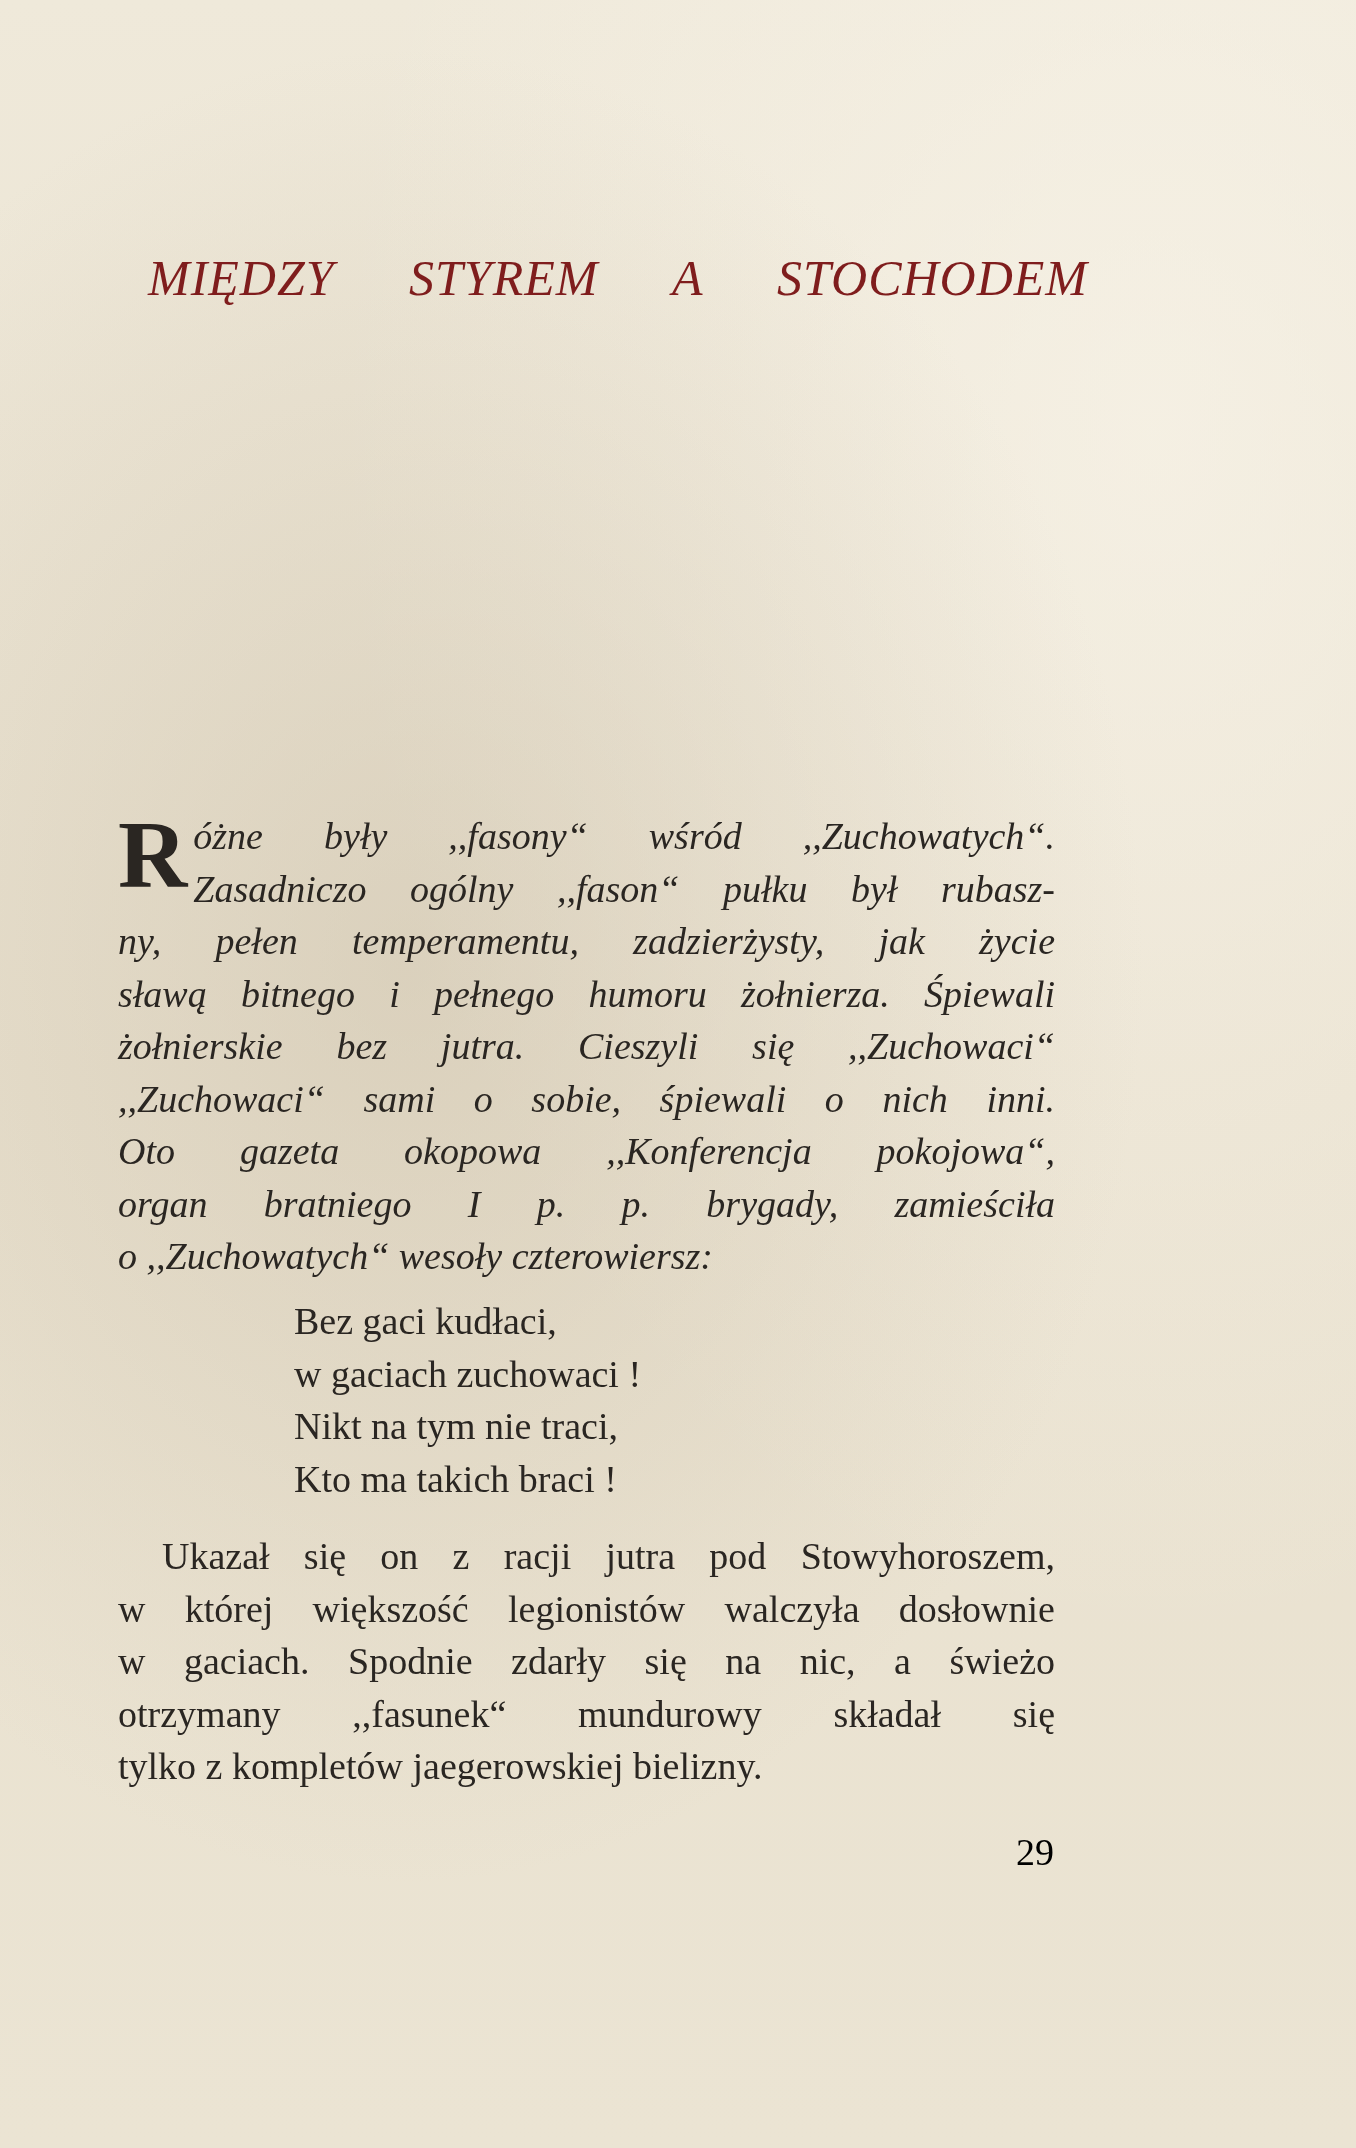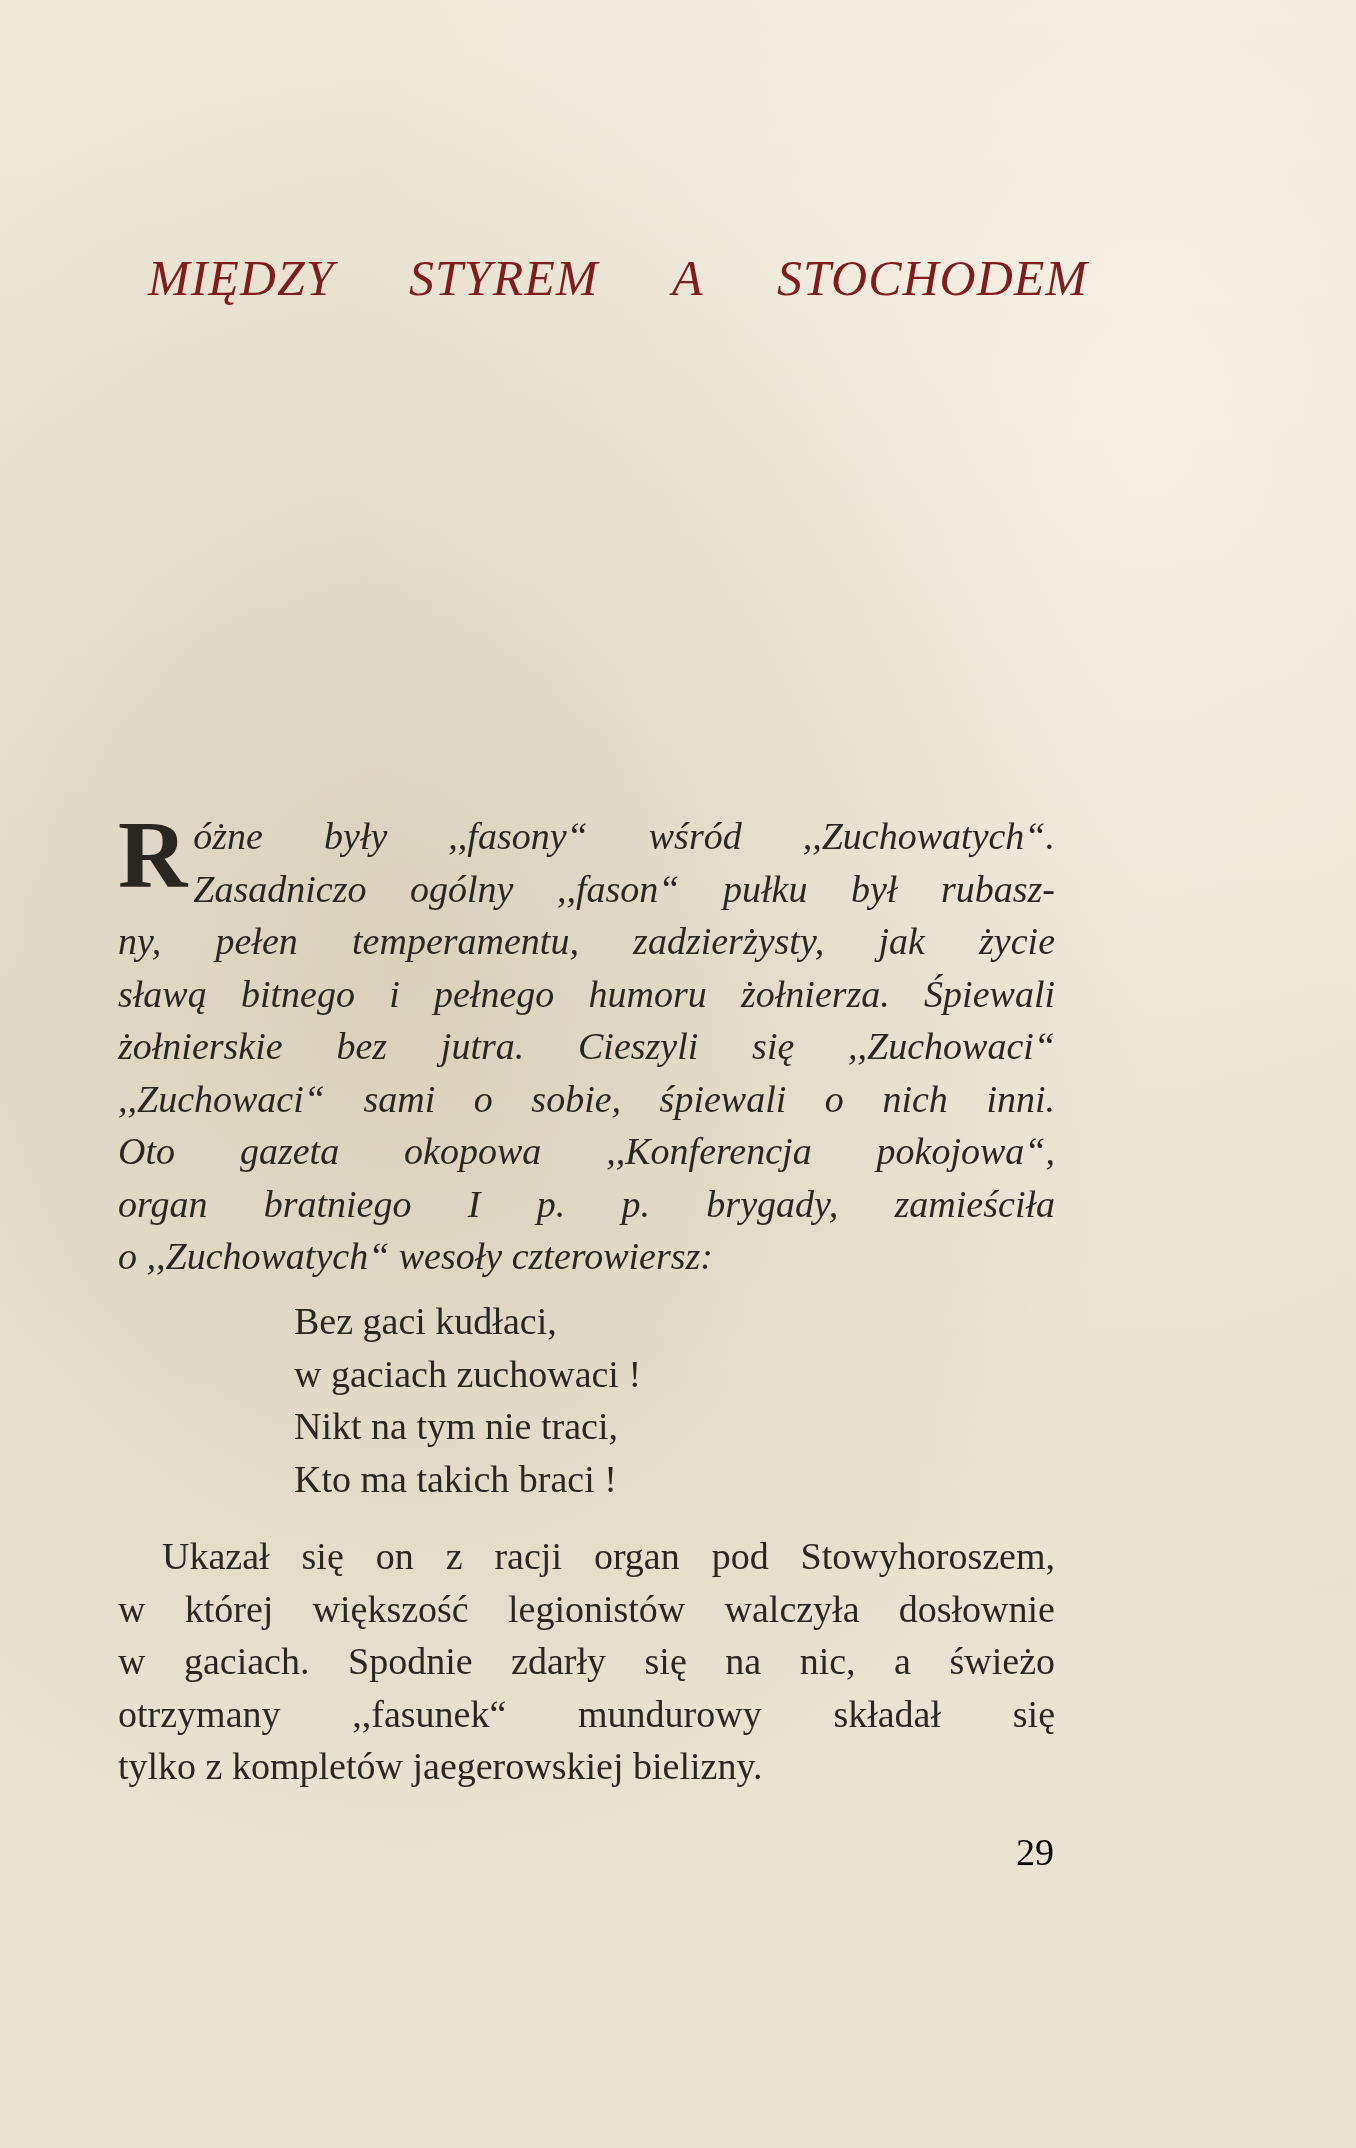--- a/index.html
+++ b/index.html
@@ -70,21 +70,21 @@
   </div>
 
   <div class="poem">
     <span class="verse">Bez gaci kudłaci,</span>
     <span class="verse">w gaciach zuchowaci !</span>
     <span class="verse">Nikt na tym nie traci,</span>
     <span class="verse">Kto ma takich braci !</span>
   </div>
 
   <div class="body-text p2">
-    <span class="line first">Ukazał się on z racji organ pod Stowyhoroszem,</span>
+    <span class="line first">Ukazał się on z racji jutra pod Stowyhoroszem,</span>
     <span class="line">w której większość legionistów walczyła dosłownie</span>
     <span class="line">w gaciach. Spodnie zdarły się na nic, a świeżo</span>
     <span class="line">otrzymany ,,fasunek“ mundurowy składał się</span>
     <span class="line last">tylko z kompletów jaegerowskiej bielizny.</span>
   </div>
 
   <div class="page-number">29</div>
 </div>
 
 </body></html>

